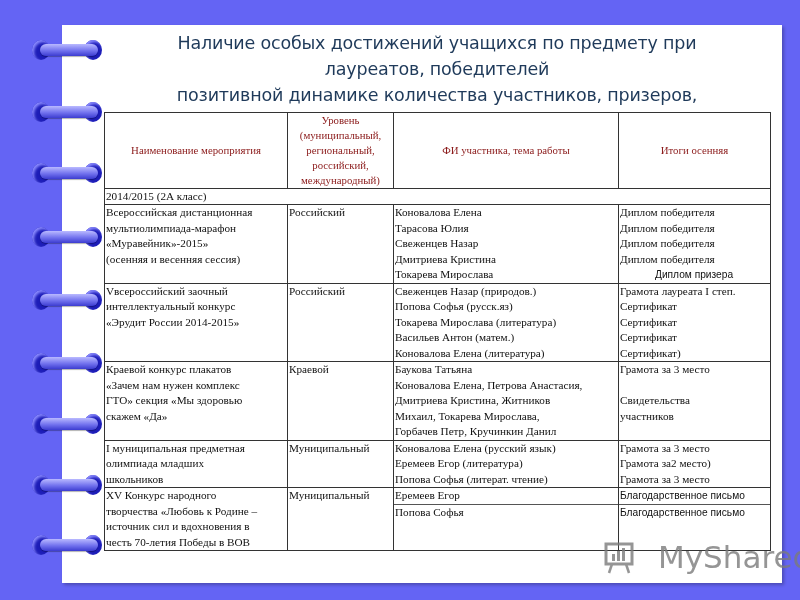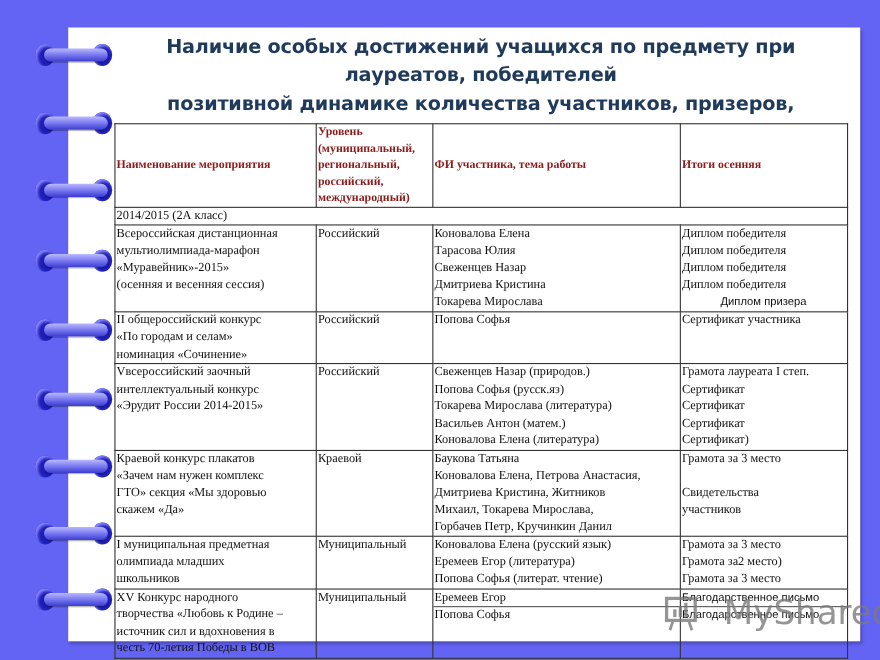--- a/index.html
+++ b/index.html
@@ -9,21 +9,21 @@
     font-family:"Liberation Serif", serif;
   }
   .page {
     position:absolute; left:62px; top:25px; width:720px; height:558px;
     background:#ffffff;
     box-shadow: 2px 2px 3px rgba(0,0,0,0.25);
   }
   .title {
     position:absolute; left:104px; top:30px; width:666px;
     text-align:center; color:#1f3a5a;
-    font-family:"DejaVu Sans", sans-serif; font-weight:bold;
+    font-family:"DejaVu Sans", sans-serif; font-weight:normal;
     font-size:17.5px; line-height:26px; letter-spacing:-0.2px;
   }
   .ring {
     position:absolute; left:32px; width:70px; height:22px;
   }
   .ring .eye-l, .ring .eye-r {
     position:absolute; top:0; width:18px; height:20px; border-radius:50%;
     background:#1d1db8; box-shadow: inset 2px 2px 3px #8a8aff;
   }
   .ring .eye-l { left:0; }
@@ -35,21 +35,21 @@
   }
   table.ach {
     position:absolute; left:104px; top:112px; width:666px;
     border-collapse:collapse; table-layout:fixed;
     font-size:11.2px; color:#111;
   }
   table.ach td, table.ach th {
     border:1px solid #333; vertical-align:top; padding:0 1px; line-height:15.5px;
   }
   table.ach th {
-    color:#8b1a1a; font-weight:bold; font-size:10.8px; text-align:left; vertical-align:middle;
+    color:#8b1a1a; font-weight:normal; font-size:10.8px; text-align:center; vertical-align:middle;
     line-height:15px; height:46px;
   }
   .yr { text-align:left; font-weight:normal; height:15px; line-height:15px !important; }
   .ln { display:block; white-space:nowrap; }
   .ln.bt { border-top:1px solid #555; }
   .ln.sm { font-family:"Liberation Sans", sans-serif; font-size:10.2px;padding-left:35px; }
   .gap { display:block; height:15.5px; }
   .footer {
     position:absolute; left:12px; top:585px; font-size:8px; color:#9a9af8;
     font-family:"Liberation Sans", sans-serif;
@@ -153,34 +153,20 @@
     </td>
     <td>
       <span class="ln">Диплом победителя</span>
       <span class="ln">Диплом победителя</span>
       <span class="ln">Диплом победителя</span>
       <span class="ln">Диплом победителя</span>
       <span class="ln sm">Диплом призера</span>
     </td>
   </tr>
 
-  <tr>
-    <td>
-      <span class="ln">II общероссийский конкурс</span>
-      <span class="ln">«По городам и селам»</span>
-      <span class="ln">номинация «Сочинение»</span>
-    </td>
-    <td>Российский</td>
-    <td>
-      <span class="ln">Попова Софья</span>
-    </td>
-    <td>
-      <span class="ln">Сертификат участника</span>
-    </td>
-  </tr>
 
   <tr>
     <td>
       <span class="ln">Vвсероссийский заочный</span>
       <span class="ln">интеллектуальный конкурс</span>
       <span class="ln">«Эрудит России 2014-2015»</span>
     </td>
     <td>Российский</td>
     <td>
       <span class="ln">Свеженцев Назар (природов.)</span>

